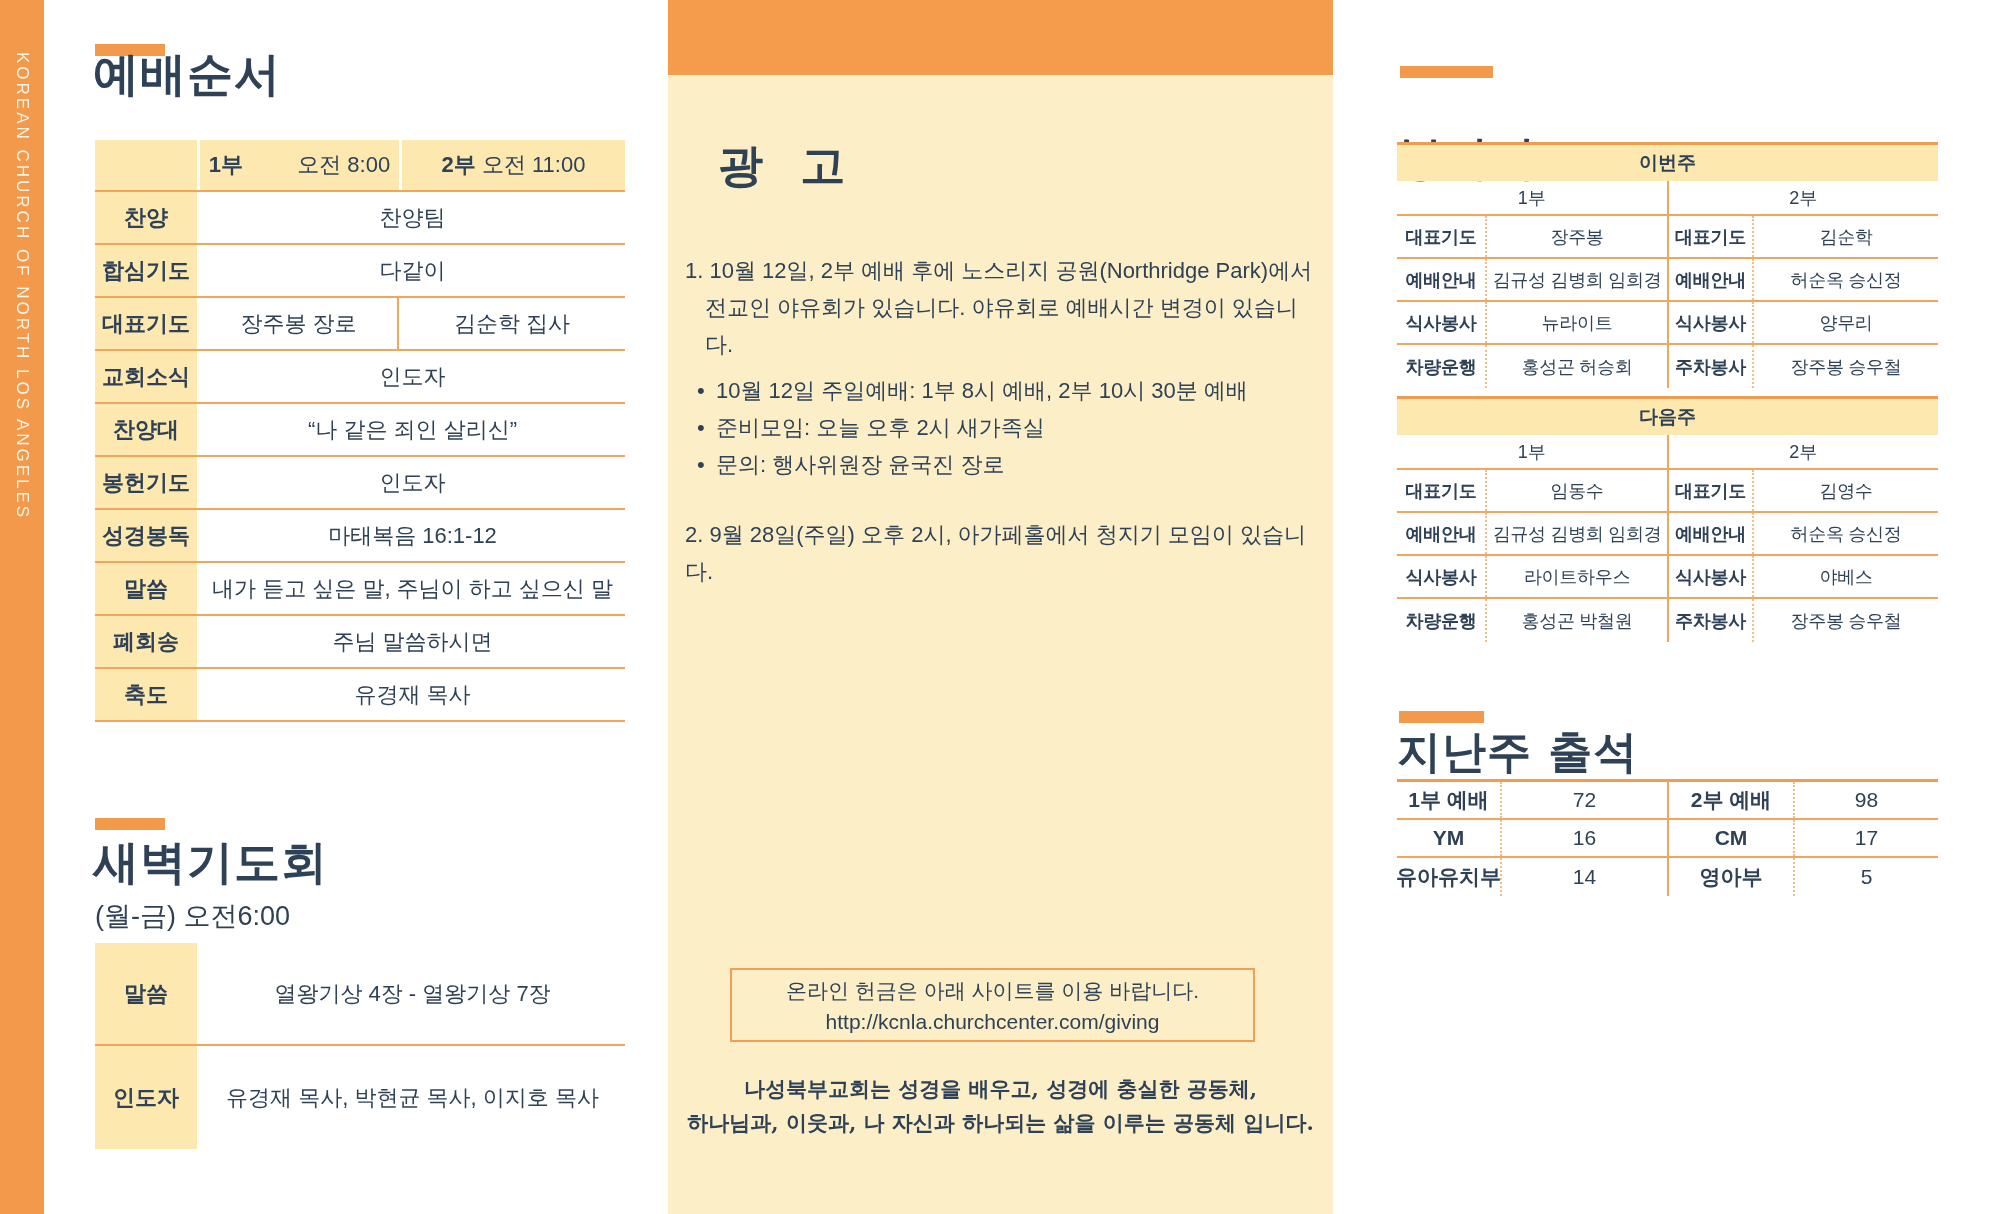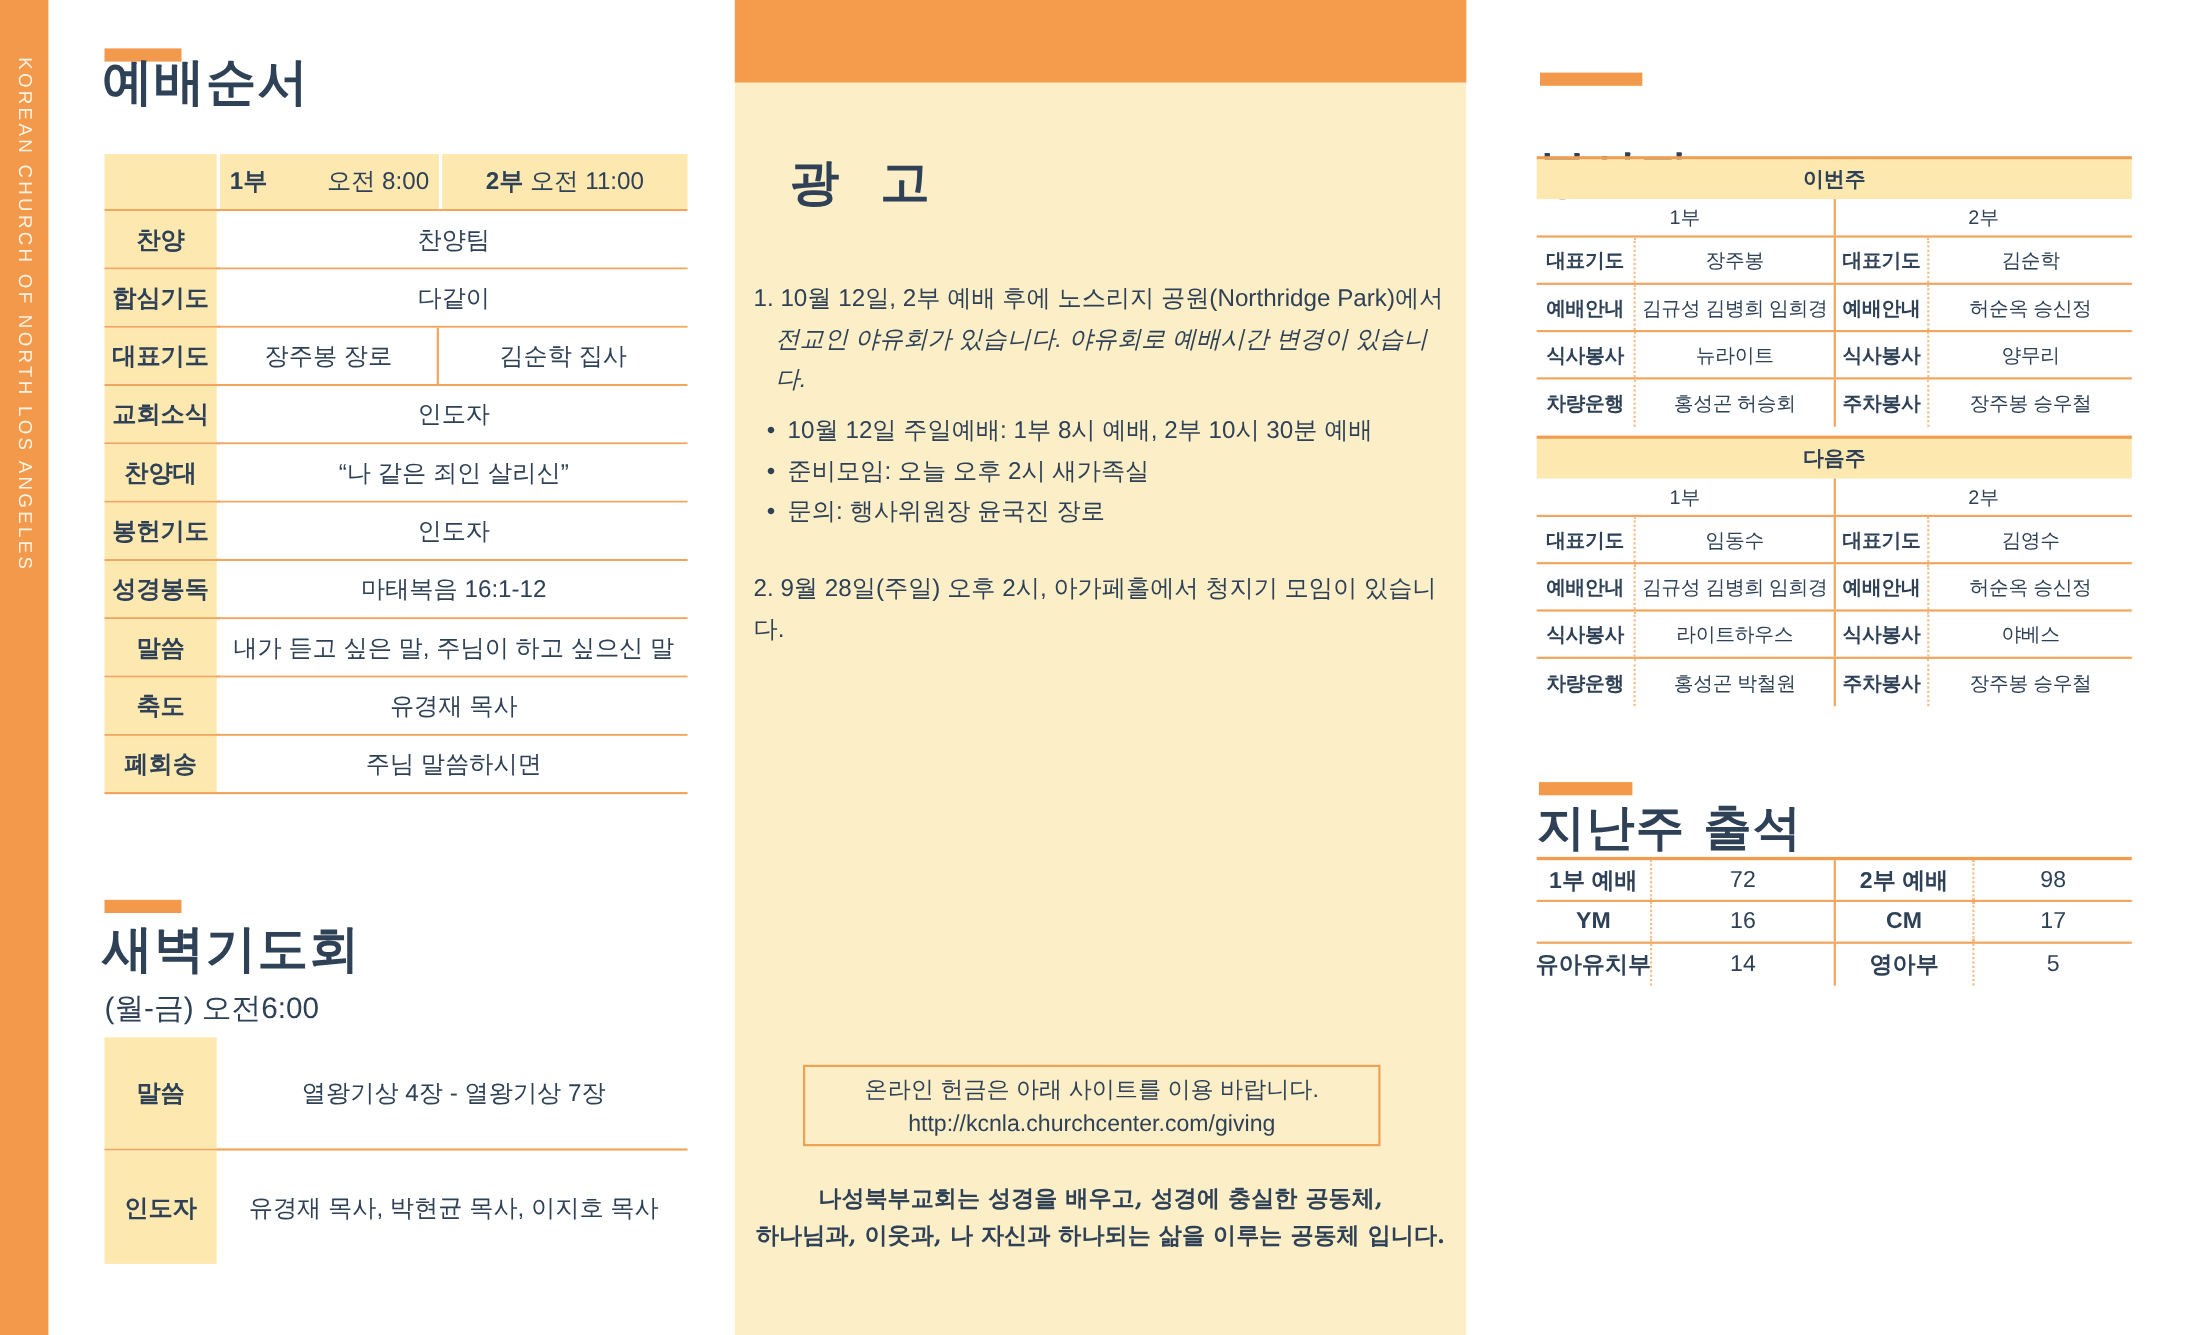--- a/index.html
+++ b/index.html
@@ -50,21 +50,21 @@
   .dval { flex:1; }
   
   .mid { position:absolute; left:668px; top:0; width:665px; height:1214px; background:#FCEFC8; }
   .topbar { position:absolute; left:0; top:0; width:100%; height:75px; background:#F49C4C; }
   .ann-title {
     position:absolute; left:50px; top:136px; font-family:"DejaVu Serif", serif;
     font-weight:700; font-size:45px; white-space:pre; letter-spacing:2px;
   }
   .ann { position:absolute; left:17px; top:252px; width:632px; font-size:22px; line-height:37px; }
   .ann-line { display:block; }
-  .ann-line.indent { margin-left:20px;font-style:italic; }
+  .ann-line.indent { margin-left:20px; }
   .ann ul { list-style:none; margin:9px 0 0 12px; }
   .ann li { position:relative; padding-left:19px; line-height:37px; }
   .ann li::before { content:"\2022"; position:absolute; left:0; }
   .ann-item2 { margin-top:33px; }
   .giving-box {
     position:absolute; left:62px; top:968px; width:525px; height:74px;
     border:2px solid #F0A053; text-align:center; font-size:21px;
     line-height:31px; padding-top:5px;
   }
   .mission {
@@ -144,26 +144,26 @@
     </div>
     <div class="wrow">
       <div class="cell wlabel">성경봉독</div>
       <div class="cell wval">마태복음 16:1-12</div>
     </div>
     <div class="wrow">
       <div class="cell wlabel">말씀</div>
       <div class="cell wval">내가 듣고 싶은 말, 주님이 하고 싶으신 말</div>
     </div>
     <div class="wrow">
+      <div class="cell wlabel">폐회송</div>
+      <div class="cell wval">주님 말씀하시면</div>
+    </div>
+    <div class="wrow">
       <div class="cell wlabel">축도</div>
       <div class="cell wval">유경재 목사</div>
-    </div>
-    <div class="wrow">
-      <div class="cell wlabel">폐회송</div>
-      <div class="cell wval">주님 말씀하시면</div>
     </div>
   </div>
 
   <div class="accent" style="left:95px; top:818px; width:70px;"></div>
   <h1 class="sec-title" style="left:93px; top:832px;">새벽기도회</h1>
   <div class="dawn-sub">(월-금) 오전6:00</div>
 
   <div class="dtable">
     <div class="drow">
       <div class="cell dlabel">말씀</div>

